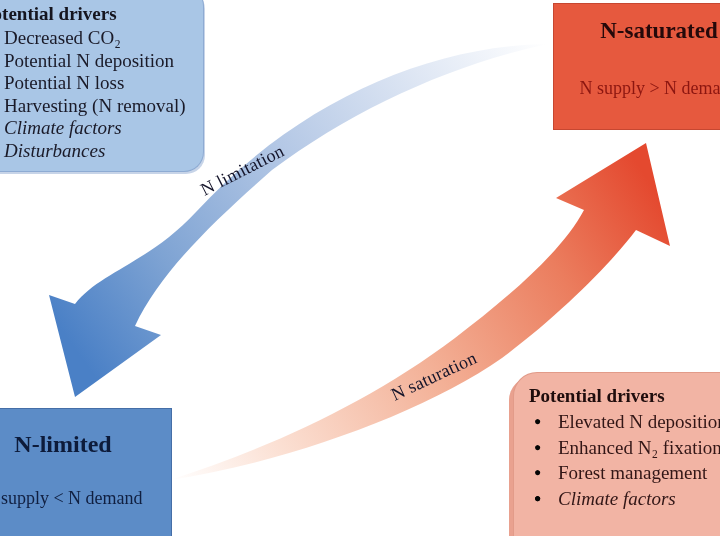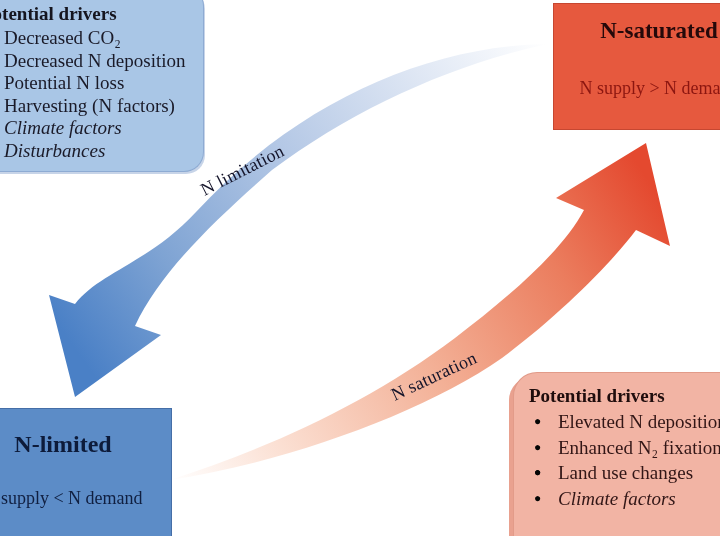--- a/index.html
+++ b/index.html
@@ -110,29 +110,29 @@
 
   <div class="box box-top-left">
     <div class="drivers-heading">Potential drivers</div>
     <ul class="drivers-list">
       <li>
         
         <span>Decreased CO₂</span>
       </li>
       <li>
         
-        <span>Decreased N deposition</span>
+        <span>Potential N deposition</span>
       </li>
       <li>
         
         <span>Potential N loss</span>
       </li>
       <li>
         
-        <span>Harvesting (N factors)</span>
+        <span>Harvesting (N removal)</span>
       </li>
       <li class="italic">
         
         <span>Climate factors</span>
       </li>
       <li class="italic">
         
         <span>Disturbances</span>
       </li>
     </ul>
@@ -154,24 +154,24 @@
       <li>
         <span class="bullet">●</span>
         <span>Elevated N deposition</span>
       </li>
       <li>
         <span class="bullet">●</span>
         <span>Enhanced N₂ fixation</span>
       </li>
       <li>
         <span class="bullet">●</span>
+        <span>Forest management</span>
       </li>
       <li>
         <span class="bullet">●</span>
-        <span>Land use changes</span>
       </li>
       <li class="italic">
         <span class="bullet">●</span>
         <span>Climate factors</span>
       </li>
 
     </ul>
   </div>
 
 </div>

